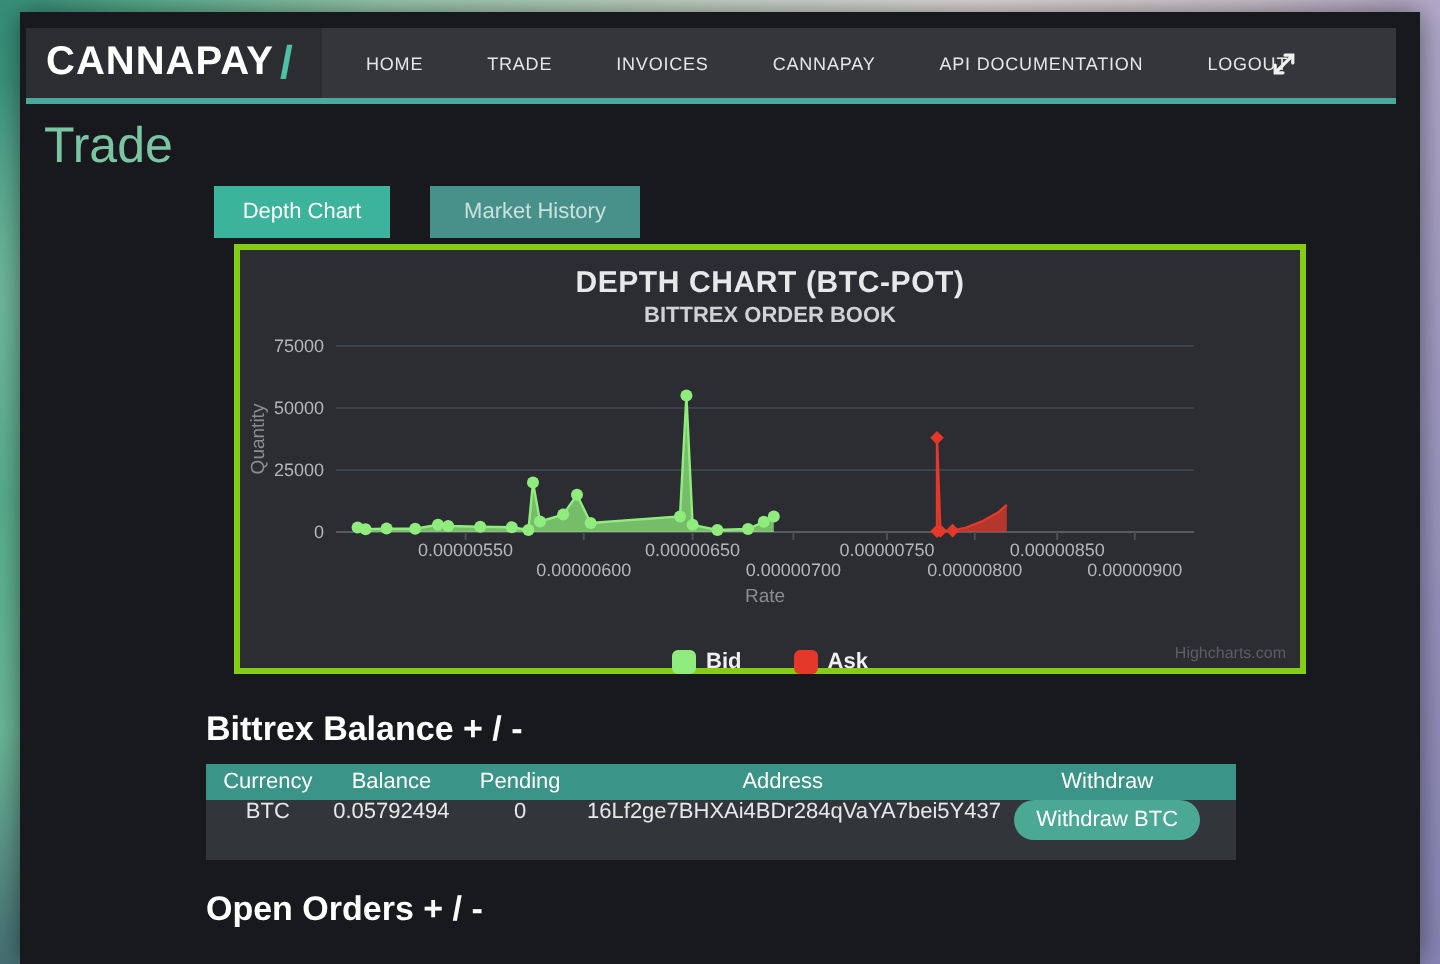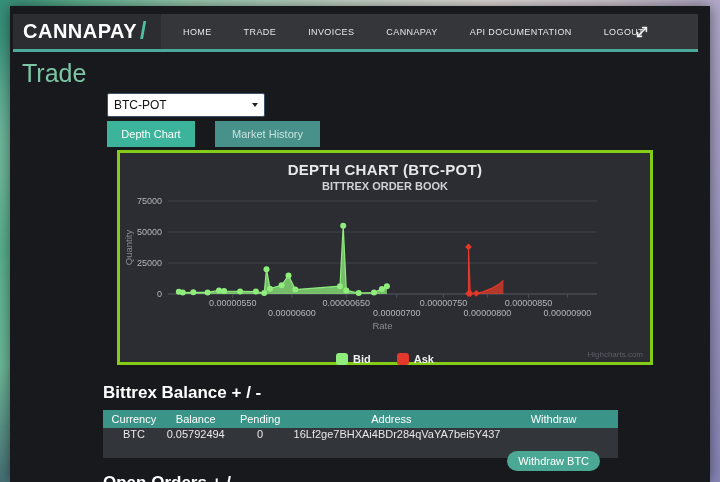--- a/index.html
+++ b/index.html
@@ -73,21 +73,21 @@
   .section-heading { color:#fff; font-size:17px; font-weight:bold; margin-left:93px; }
   .balance-heading { margin-top:18px; }
   .orders-heading { margin-top:15px; }
   .table { margin:7px 0 0 93px; width:515px; font-size:11px; }
   .thead { display:flex; background:var(--thead,#3b9488); color:#fff; height:18px; align-items:center; }
   .trow { display:flex; background:#32353a; color:#e8e8e8; height:30px; align-items:flex-start; }
   .cell { text-align:center; }
   .c1{width:12%;} .c2{width:12%;} .c3{width:13%;} .c4{width:38%;} .c5{width:25%;}
   .withdraw-btn {
     background:#4ba894; color:#fff; border:none; border-radius:12px;
-    font-size:11px; padding:4px 11px; cursor:pointer; font-family:inherit;margin-top:23px;
+    font-size:11px; padding:4px 11px; cursor:pointer; font-family:inherit;
   }
 </style>
 </head>
 <body>
 
 <div class="page">
 
   <header class="navbar">
     <div class="brand">
       <span class="brand-text">CANNAPAY</span>
@@ -107,26 +107,20 @@
           <line x1="5" y1="13" x2="13" y2="5"></line>
           <polyline points="9.5,4.6 13.4,4.6 13.4,8.5"></polyline>
           <polyline points="4.6,9.5 4.6,13.4 8.5,13.4"></polyline>
         </g>
       </svg>
     </button>
   </header>
 
   <h1 class="page-title">Trade</h1>
 
-  <div class="select-wrap">
-    <select>
-      <option>BTC-POT</option>
-    </select>
-    <span class="select-arrow"></span>
-  </div>
 
   <div class="tab-row">
     <button class="tab active">Depth Chart</button>
     <button class="tab inactive">Market History</button>
   </div>
 
   <div class="chart-card">
     <div class="chart-title">DEPTH CHART (BTC-POT)</div>
     <div class="chart-subtitle">BITTREX ORDER BOOK</div>
     <svg id="chart-svg" class="chart-svg-box" width="489" height="142" viewBox="0 0 489 142">

